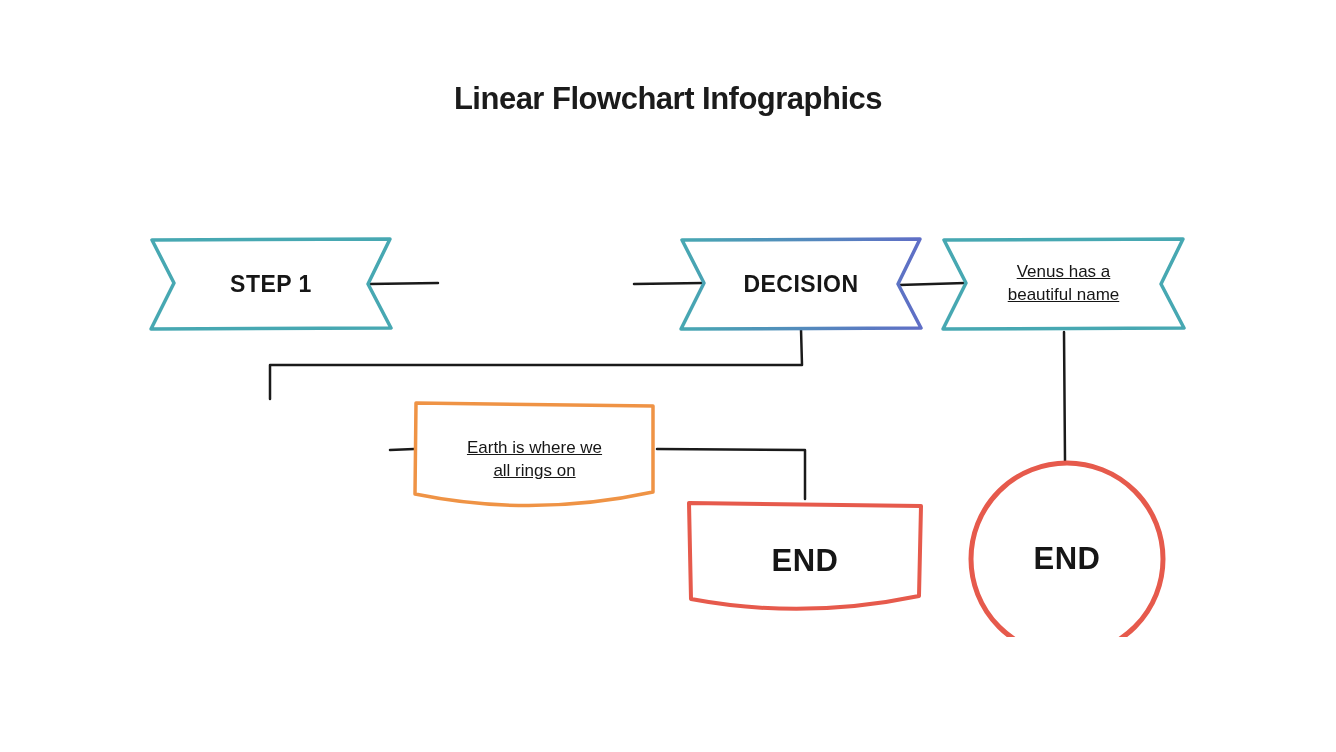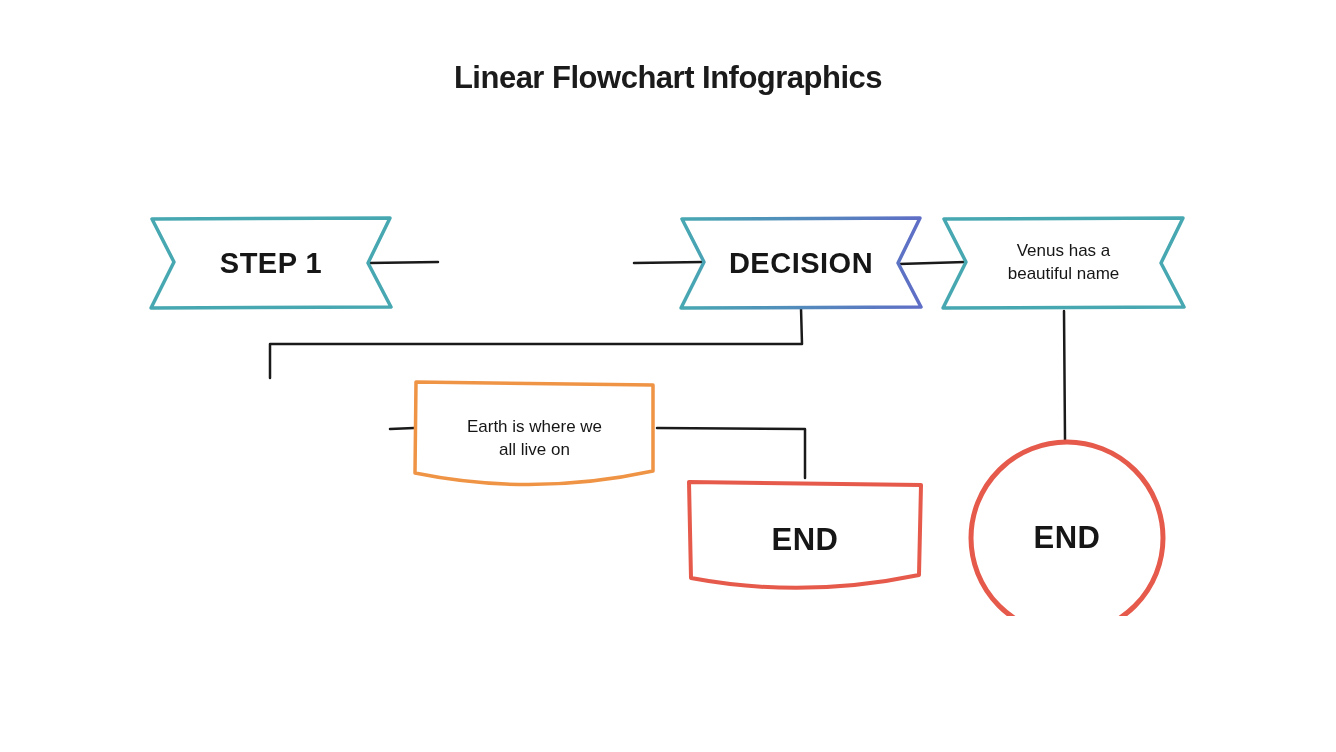--- a/index.html
+++ b/index.html
@@ -2,20 +2,21 @@
 <html><head>
 <meta charset="utf-8">
 <style>
   html,body { margin:0; padding:0; background:#ffffff; }
   .canvas {
     position:relative;
     width:1336px; height:616px;
     background:#ffffff;
     font-family:"Liberation Sans", sans-serif;
     overflow:hidden;
+    margin-top:21px;
   }
   .page-title {
     position:absolute; left:0; right:0; top:60px;
     text-align:center;
     font-size:31px; font-weight:bold;
     letter-spacing:-0.5px;
     color:#1b1b1b;
   }
   .connector-layer {
     position:absolute; inset:0;
@@ -24,30 +25,30 @@
   .node { position:absolute; }
   .node .shape { position:absolute; inset:0; width:100%; height:100%; }
   .node .label {
     position:relative; z-index:1;
     width:100%; height:100%;
     display:flex; align-items:center; justify-content:center;
     text-align:center;
     color:#161616;
   }
   .banner-label {
-    font-size:29px; font-weight:bold; letter-spacing:0.5px;
+    font-size:23px; font-weight:bold; letter-spacing:0.5px;
   }
   .end-label {
     font-size:31px; font-weight:bold; letter-spacing:0.5px;
   }
   .body-label {
     font-size:17px; line-height:1.35; font-weight:normal;
   }
   .body-label .inner { display:block; }
-  .w150 { max-width:150px; }
+  .w150 { max-width:150px;text-decoration:underline; }
   .w120 { max-width:120px; }
 </style>
 </head>
 <body>
 
 <div class="canvas">
 
   <div class="page-title">Linear Flowchart Infographics</div>
 
   <svg class="connector-layer" viewBox="0 0 1336 752" fill="none" stroke-width="2.5" stroke-linecap="round" stroke-linejoin="round">
@@ -89,21 +90,21 @@
       <span class="inner w150">Venus has a beautiful name</span>
     </div>
   </div>
 
 
   <div class="node" style="left:412px; top:378px; width:245px; height:122px;">
     <svg class="shape" viewBox="0 0 245 122" fill="#ffffff" stroke-width="3.5" stroke-linejoin="round">
       <path d="M 4 4 L 241 7 L 241 93 Q 121 119 3 95 Z" stroke="#EF9345"></path>
     </svg>
     <div class="label body-label">
-      <span class="inner w150">Earth is where we all live on</span>
+      <span class="inner w150">Earth is where we all rings on</span>
     </div>
   </div>
 
   <div class="node" style="left:685px; top:478px; width:240px; height:124px;">
     <svg class="shape" viewBox="0 0 240 124" fill="#ffffff" stroke-width="4" stroke-linejoin="round">
       <path d="M 4 4 L 236 7 L 234 97 Q 118 121 6 100 Z" stroke="#E65A4C"></path>
     </svg>
     <div class="label end-label">END</div>
   </div>
 

